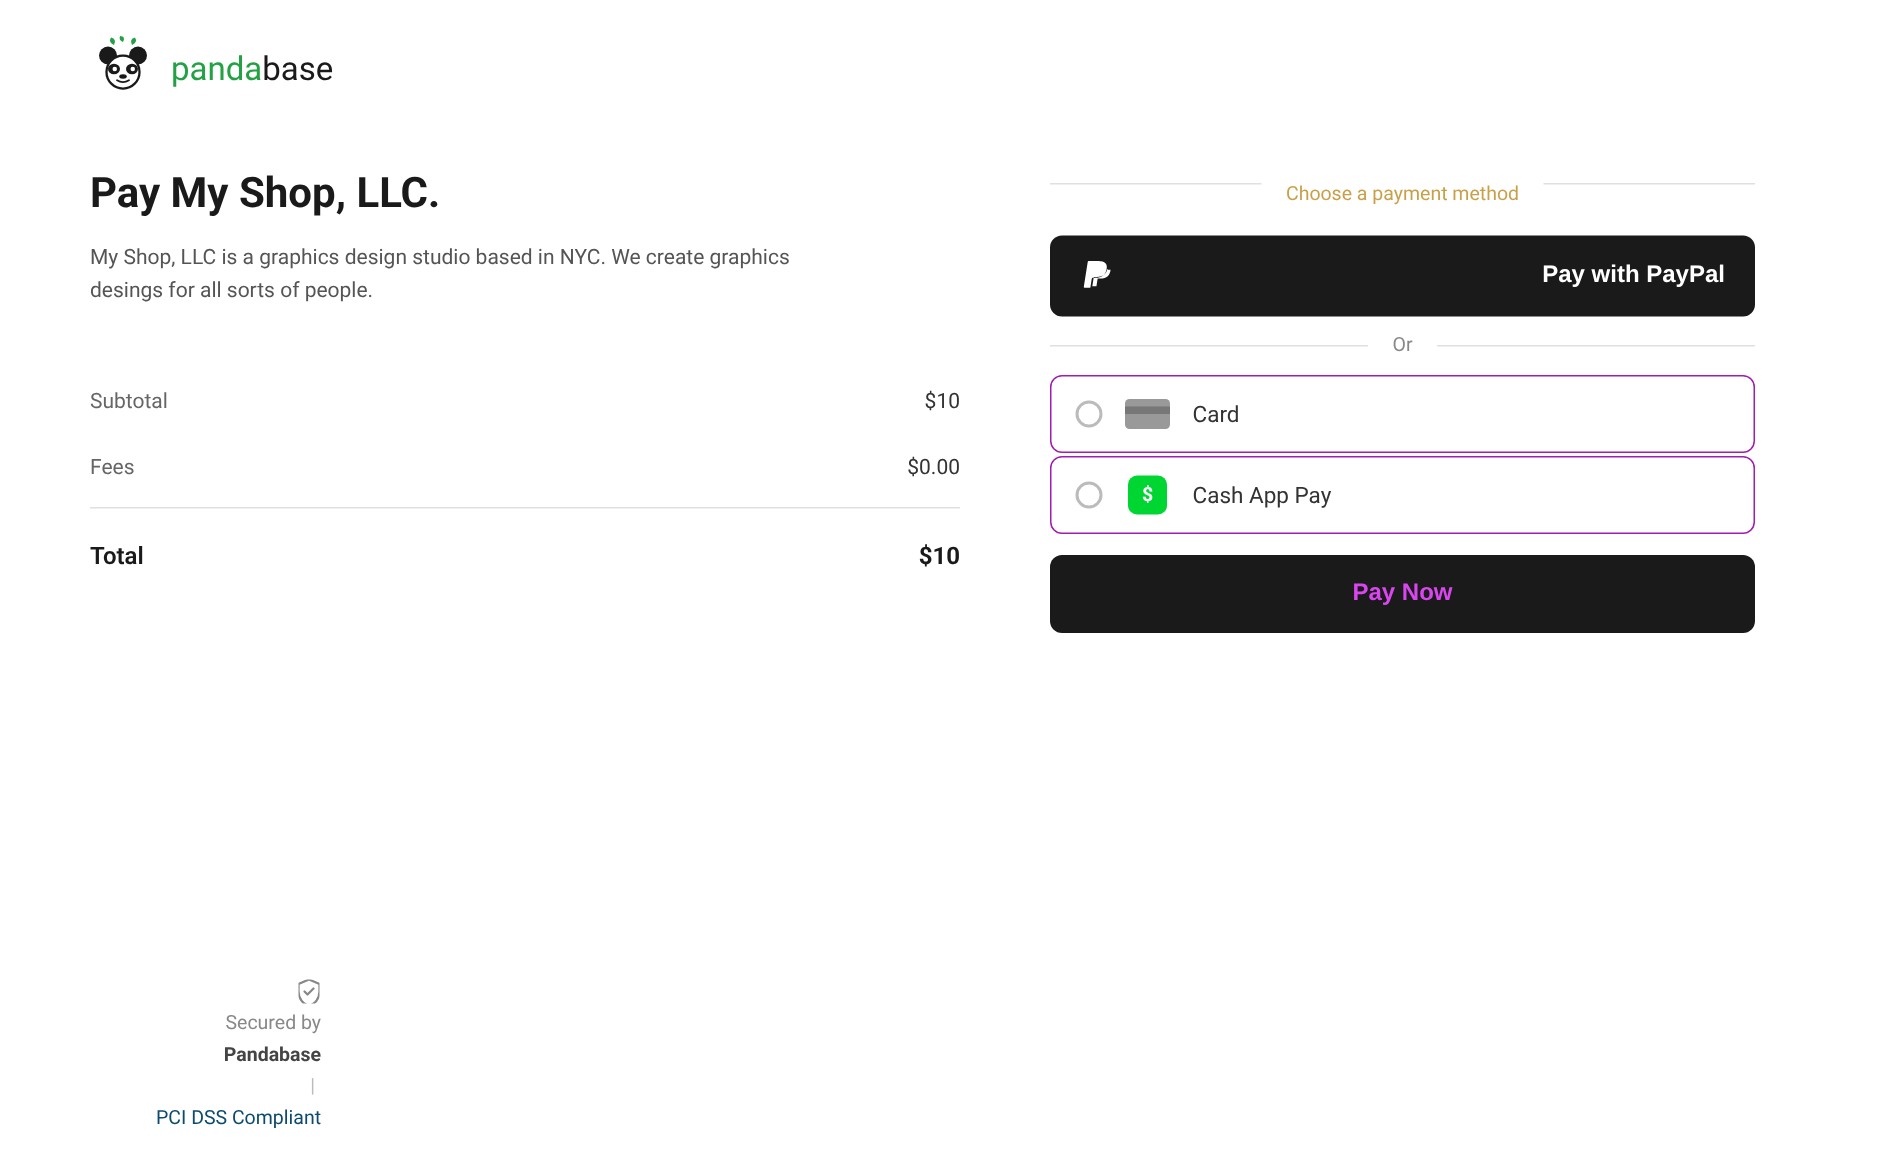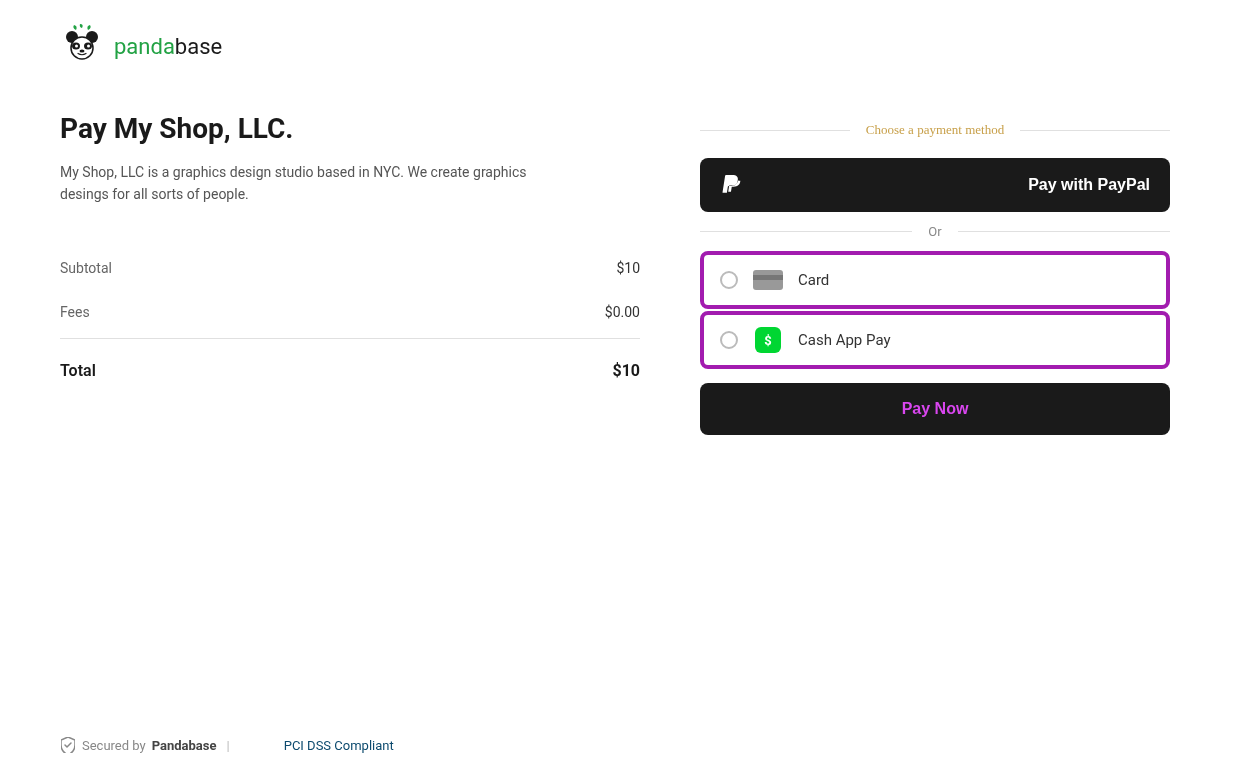--- a/index.html
+++ b/index.html
@@ -114,24 +114,23 @@
 
     
     .right-panel {
       width: 470px;
       flex-shrink: 0;
       padding-top: 10px;
     }
 
     .payment-header {
       display: flex;
-      align-items: center;
+      align-items: flex-start;
       gap: 0;
       margin-bottom: 20px;
-      font-family: Liberation Serif, serif;
     }
 
     .payment-header-line {
       flex: 1;
       height: 1px;
       background: #e0e0e0;
     }
 
     .payment-header-text {
       font-size: 13px;
@@ -190,21 +189,21 @@
       display: flex;
       flex-direction: column;
       gap: 2px;
     }
 
     .payment-option {
       display: flex;
       align-items: center;
       gap: 14px;
       padding: 14px 16px;
-      border: 4px solid #a21caf;
+      border: 1px solid #a21caf;
       border-radius: 8px;
       cursor: pointer;
       background: #fff;
     }
 
     .radio-circle {
       width: 18px;
       height: 18px;
       border-radius: 50%;
       border: 2px solid #bbb;
@@ -255,20 +254,21 @@
     
     .footer {
       position: absolute;
       bottom: 24px;
       left: 60px;
       display: flex;
       align-items: flex-end;
       gap: 6px;
       font-size: 13px;
       color: #888;
+      flex-direction: column;
     }
 
     .footer-shield {
       width: 16px;
       height: 16px;
       display: flex;
       align-items: center;
       justify-content: center;
     }
 

